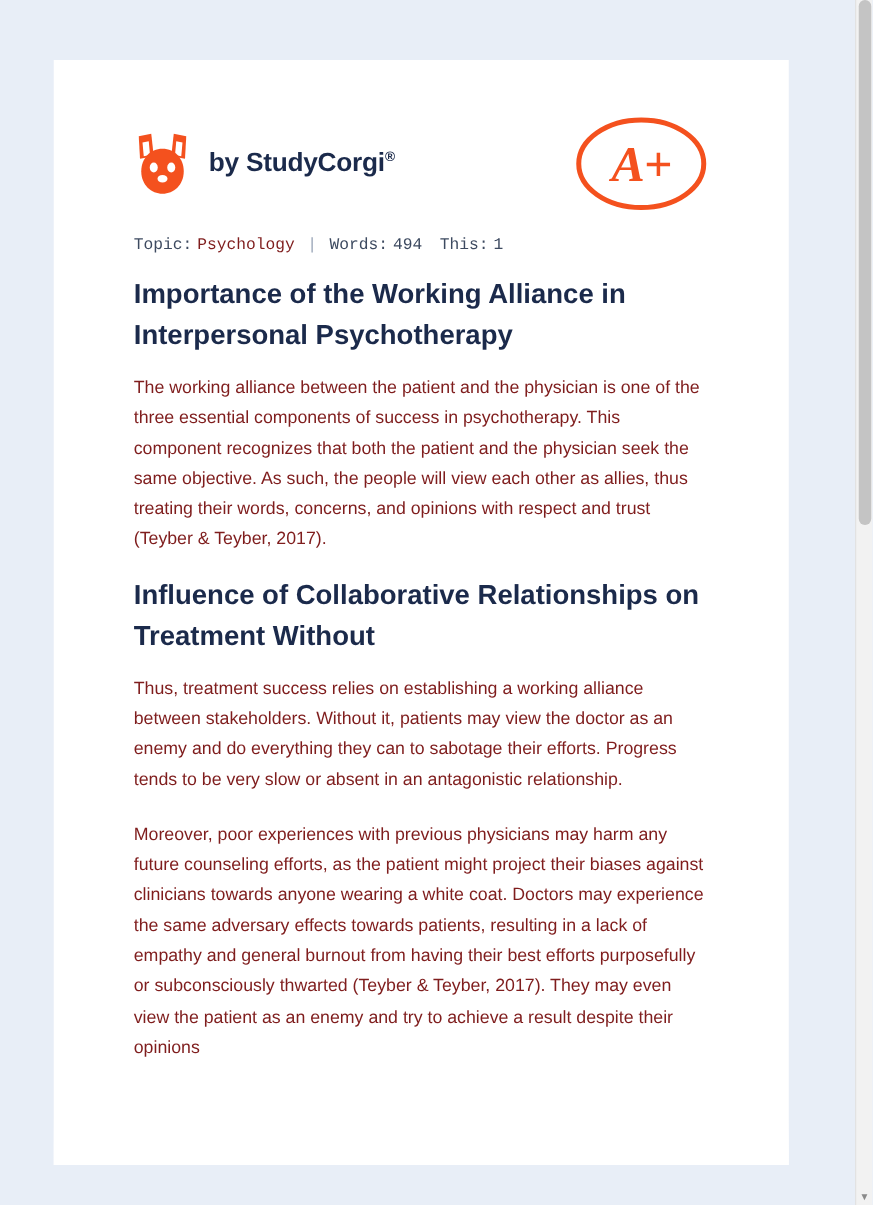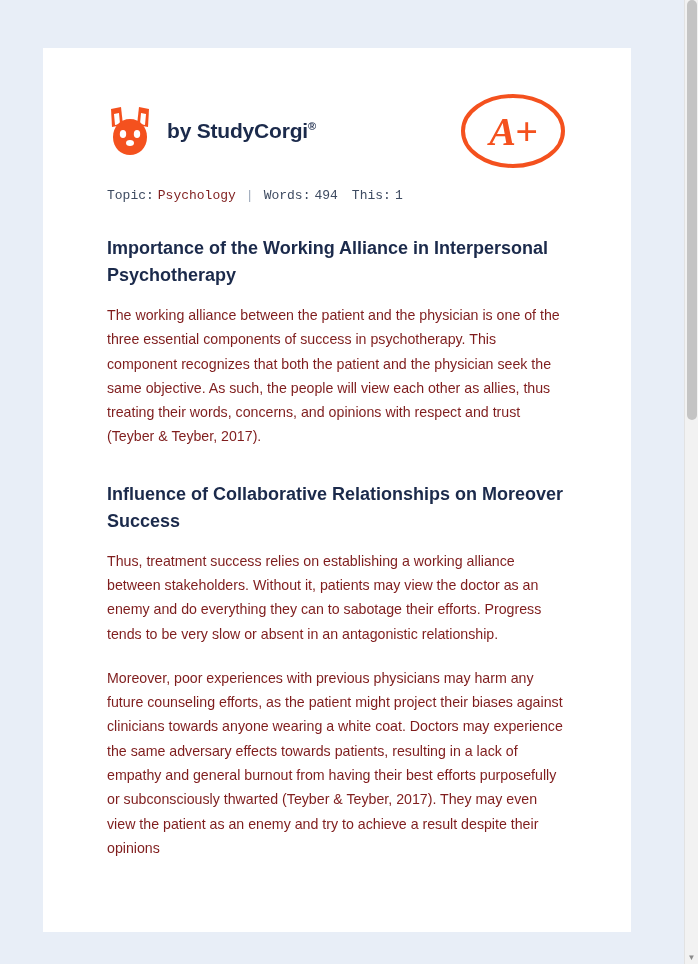--- a/index.html
+++ b/index.html
@@ -105,22 +105,22 @@
     margin-left: 4px;
   }
   .meta .sep {
     margin: 0 10px;
     color: #9aa6b8;
   }
   .meta .gap { display: inline-block; width: 14px; }
 
   
   h2.sec {
-    margin-top: 32px;
-    font-size: 18px;
+    margin-top: 15px;
+    font-size: 22px;
     line-height: 1.5;
     font-weight: bold;
     color: #1b2a4b;
   }
   p.para {
     margin-top: 14px;
     font-size: 14.2px;
     line-height: 1.71;
     color: #7f1d1d;
   }
@@ -214,21 +214,21 @@
         <span class="label">Words:</span>
         <span class="label" style="margin-left:4px">494</span>
         <span class="gap"></span>
         <span class="label">This:</span>
         <span class="label" style="margin-left:4px">1</span>
       </div>
 
       <h2 class="sec">Importance of the Working Alliance in Interpersonal Psychotherapy</h2>
       <p class="para">The working alliance between the patient and the physician is one of the three essential components of success in psychotherapy. This component recognizes that both the patient and the physician seek the same objective. As such, the people will view each other as allies, thus treating their words, concerns, and opinions with respect and trust (Teyber &amp; Teyber, 2017).</p>
 
-      <h2 class="sec">Influence of Collaborative Relationships on Moreover Success</h2>
+      <h2 class="sec">Influence of Collaborative Relationships on Treatment Without</h2>
       <p class="para">Thus, treatment success relies on establishing a working alliance between stakeholders. Without it, patients may view the doctor as an enemy and do everything they can to sabotage their efforts. Progress tends to be very slow or absent in an antagonistic relationship.</p>
       <p class="para">Moreover, poor experiences with previous physicians may harm any future counseling efforts, as the patient might project their biases against clinicians towards anyone wearing a white coat. Doctors may experience the same adversary effects towards patients, resulting in a lack of empathy and general burnout from having their best efforts purposefully or subconsciously thwarted (Teyber &amp; Teyber, 2017). They may even view the patient as an enemy and try to achieve a result despite their opinions</p>
 
     </div>
     <div class="fade"></div>
   </div>
 
   <div class="scrollbar">
     <div class="scroll-arrow up">▲</div>
     <div class="scroll-thumb"></div>

